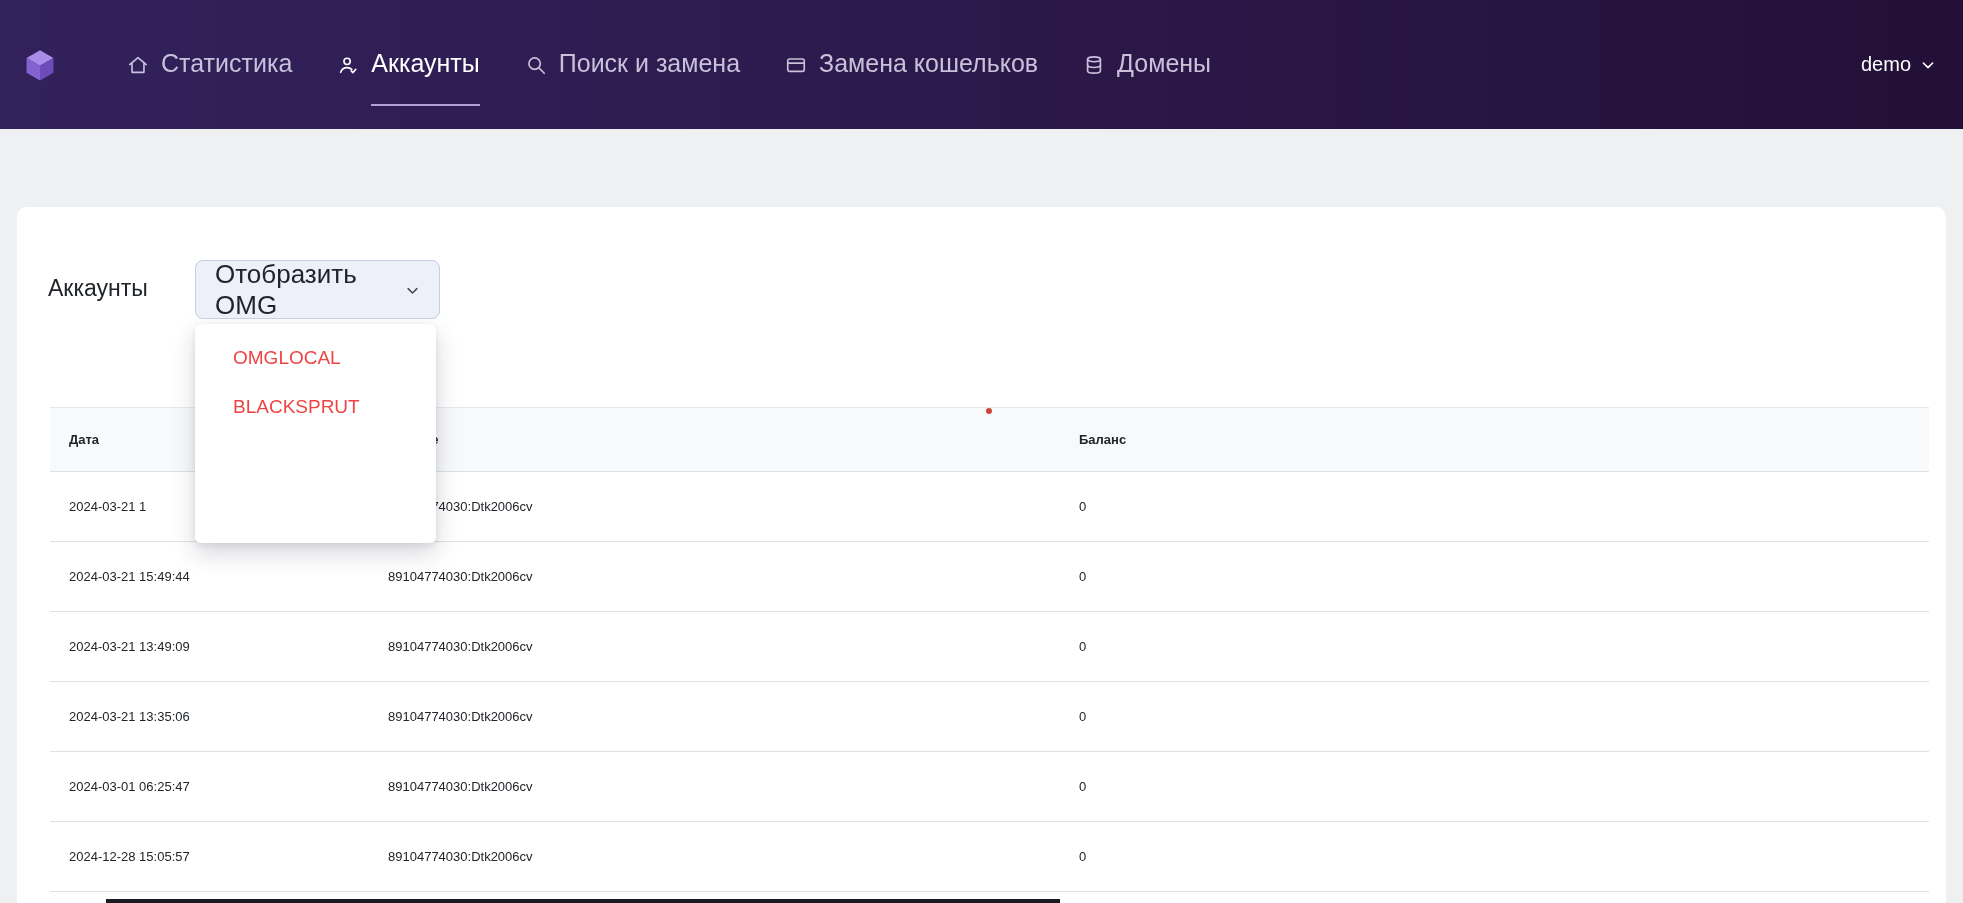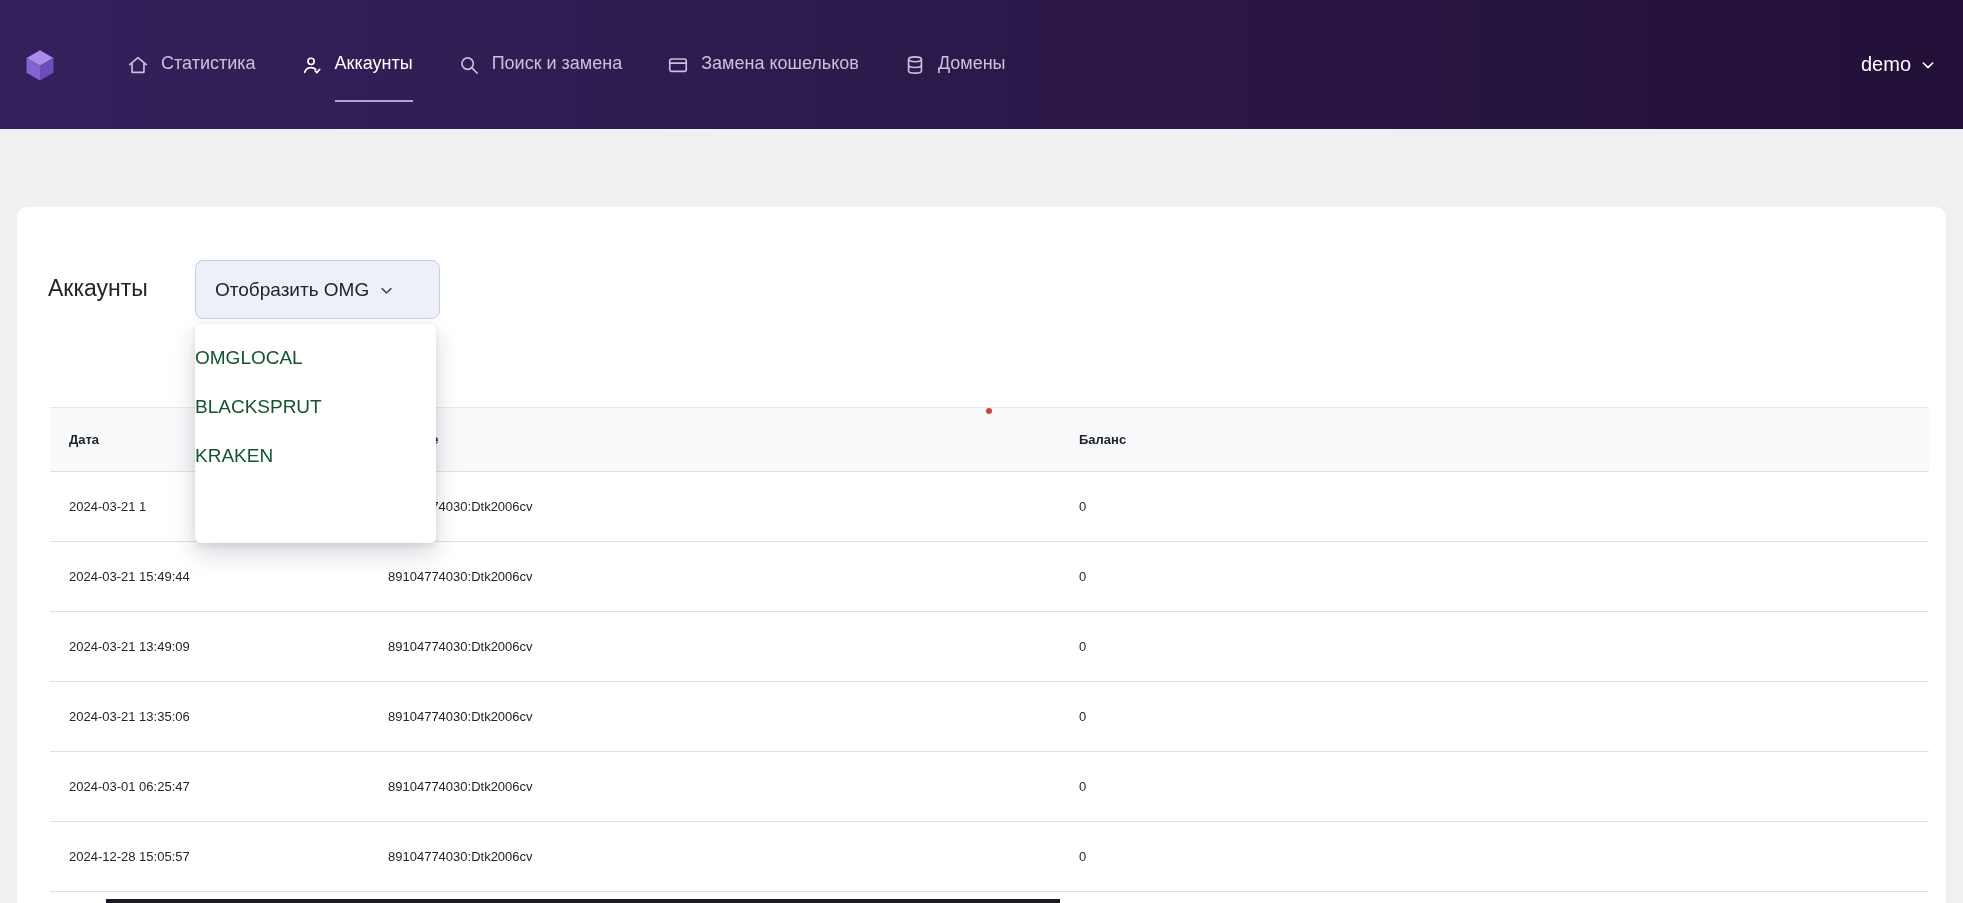--- a/index.html
+++ b/index.html
@@ -18,21 +18,21 @@
     background: linear-gradient(90deg, #33215c 0%, #2b1849 55%, #221038 100%);
     display: flex; align-items: center;
     padding: 0 27px 0 23px;
     z-index: 30;
   }
   .brand { width: 36px; height: 36px; display: flex; align-items: center; }
   .brand svg { width: 34px; height: 34px; display: block; }
   .nav-menu { display: flex; align-items: center; gap: 45px; margin-left: 68px; }
   .nav-item {
     display: flex; align-items: center; gap: 12px;
-    color: #c9c0da; font-size: 18px; cursor: pointer; white-space: nowrap;
+    color: #c9c0da; font-size: 25px; cursor: pointer; white-space: nowrap;
   }
   .nav-item .nicon { display: flex; }
   .nav-item .nicon svg { width: 22px; height: 22px; display: block; }
   .nav-item.active { color: #ffffff; }
   .nav-item .label { position: relative; padding-bottom: 2px; }
   .nav-item.active .label::after {
     content: ""; position: absolute; left: 0; right: 0; bottom: -26px;
     height: 2px; background: #b2a1d8;
   }
   .user-menu {
@@ -49,34 +49,34 @@
   .page-title {
     position: absolute; left: 48px; top: 275px;
     font-size: 23px; color: #212529;
   }
 
   
   .filter-btn {
     position: absolute; left: 195px; top: 260px; width: 245px; height: 59px;
     background: #edf0f9; border: 1px solid #c7cce8; border-radius: 8px;
     display: flex; align-items: center; gap: 10px; padding: 0 19px;
-    font-size: 19px; color: #20242c; cursor: pointer; z-index: 21;
+    font-size: 26px; color: #20242c; cursor: pointer; z-index: 21;
   }
   .filter-btn svg { width: 15px; height: 15px; display: block; margin-top: 2px; }
 
   
   .dropdown {
     position: absolute; left: 195px; top: 324px; width: 241px; height: 219px;
     background: #ffffff; border-radius: 6px; padding-top: 9px;
     box-shadow: 0 10px 24px rgba(30,30,60,.18), 0 2px 6px rgba(0,0,0,.08);
     z-index: 20;
   }
   .dropdown .opt {
-    height: 49px; display: flex; align-items: center; 
-    font-size: 19px; color: #14532d; cursor: pointer;
+    height: 49px; display: flex; align-items: center; padding-left: 38px;
+    font-size: 19px; color: #ef4444; cursor: pointer;
   }
 
   
   .table {
     position: absolute; left: 50px; top: 407px; width: 1879px;
     font-size: 13px;
   }
   .trow {
     display: grid; grid-template-columns: 319px 691px 869px;
     align-items: center;
@@ -185,21 +185,20 @@
   <span>
     <svg viewBox="0 0 24 24" fill="none" stroke="#44494f" stroke-width="2.4" stroke-linecap="round" stroke-linejoin="round">
       <path d="M5 9l7 7 7-7"></path>
     </svg>
   </span>
 </div>
 
 <div class="dropdown">
   <div class="opt">OMGLOCAL</div>
   <div class="opt">BLACKSPRUT</div>
-  <div class="opt">KRAKEN</div>
 </div>
 
 <div class="table">
   <div class="trow thead">
     <div>Дата</div>
     <div>Данные</div>
     <div>Баланс</div>
   </div>
 
   <div class="trow tbody-row">

